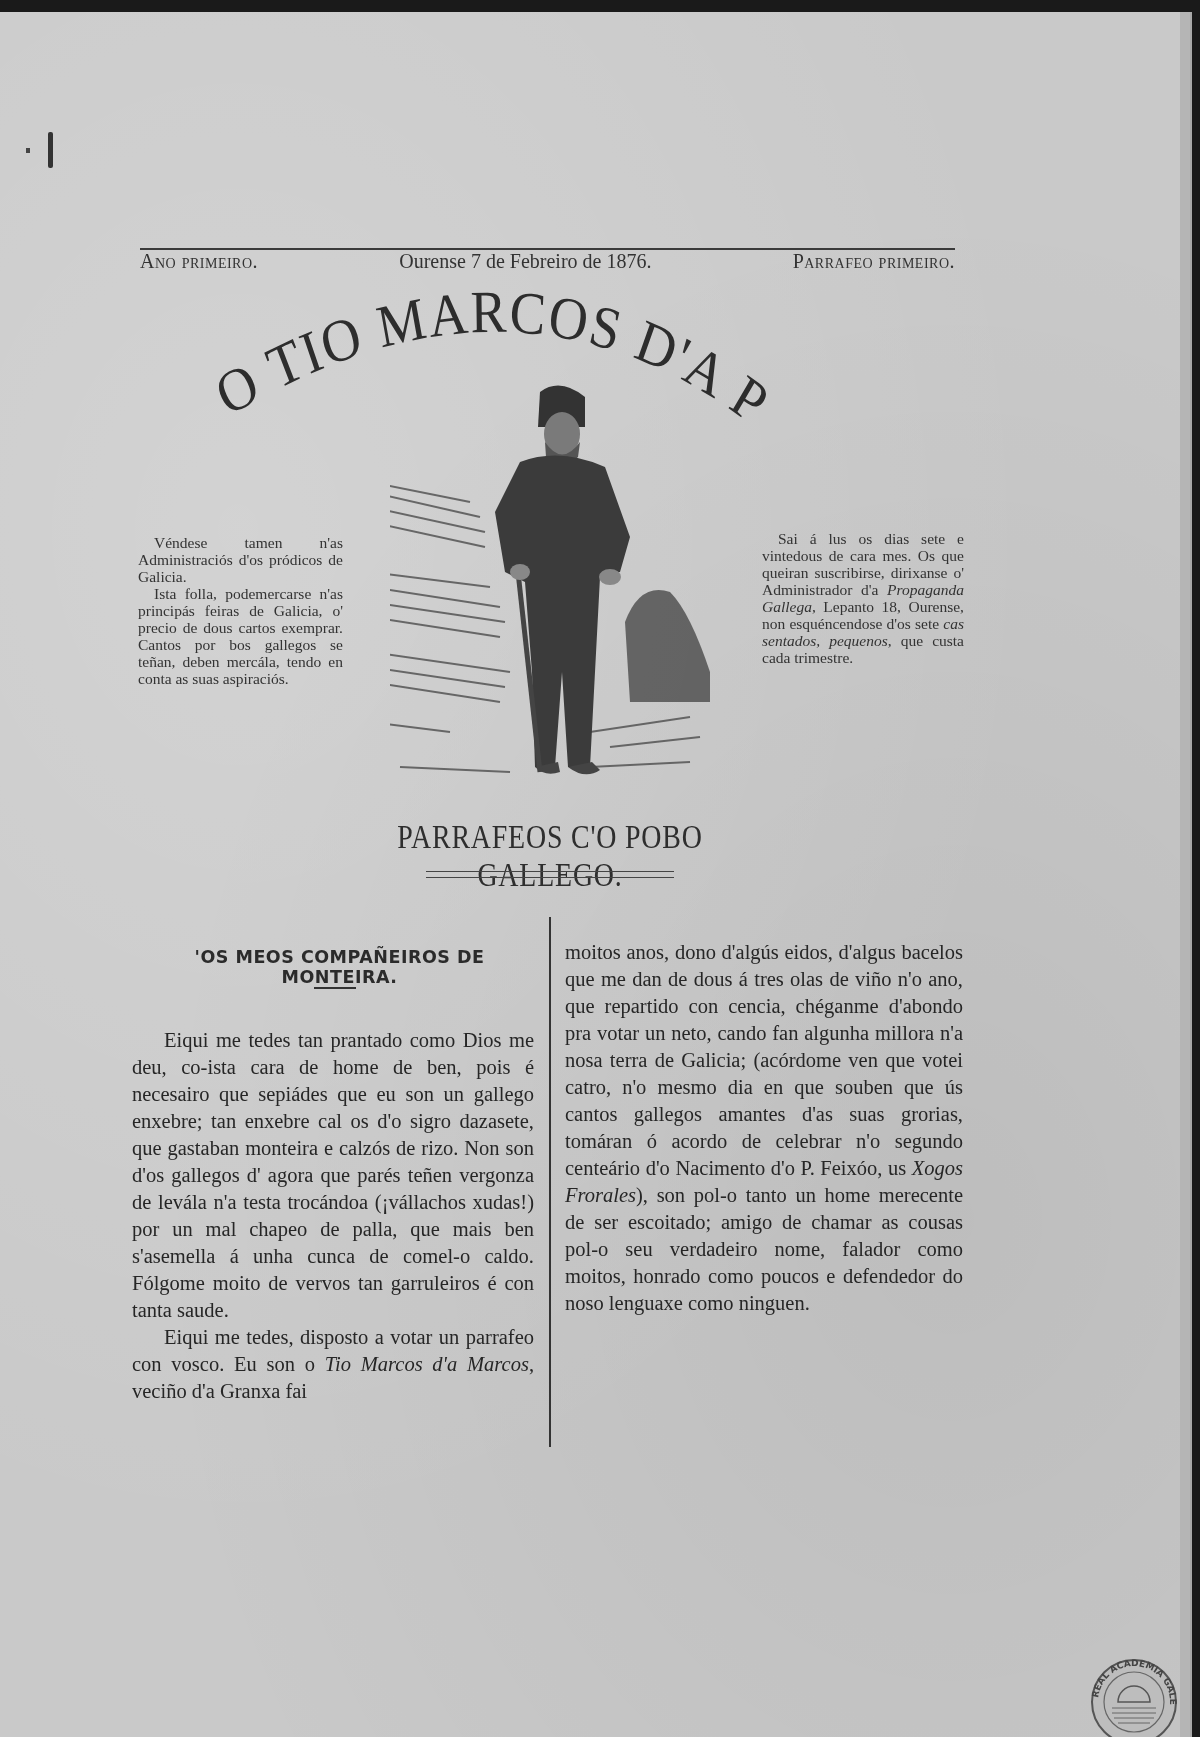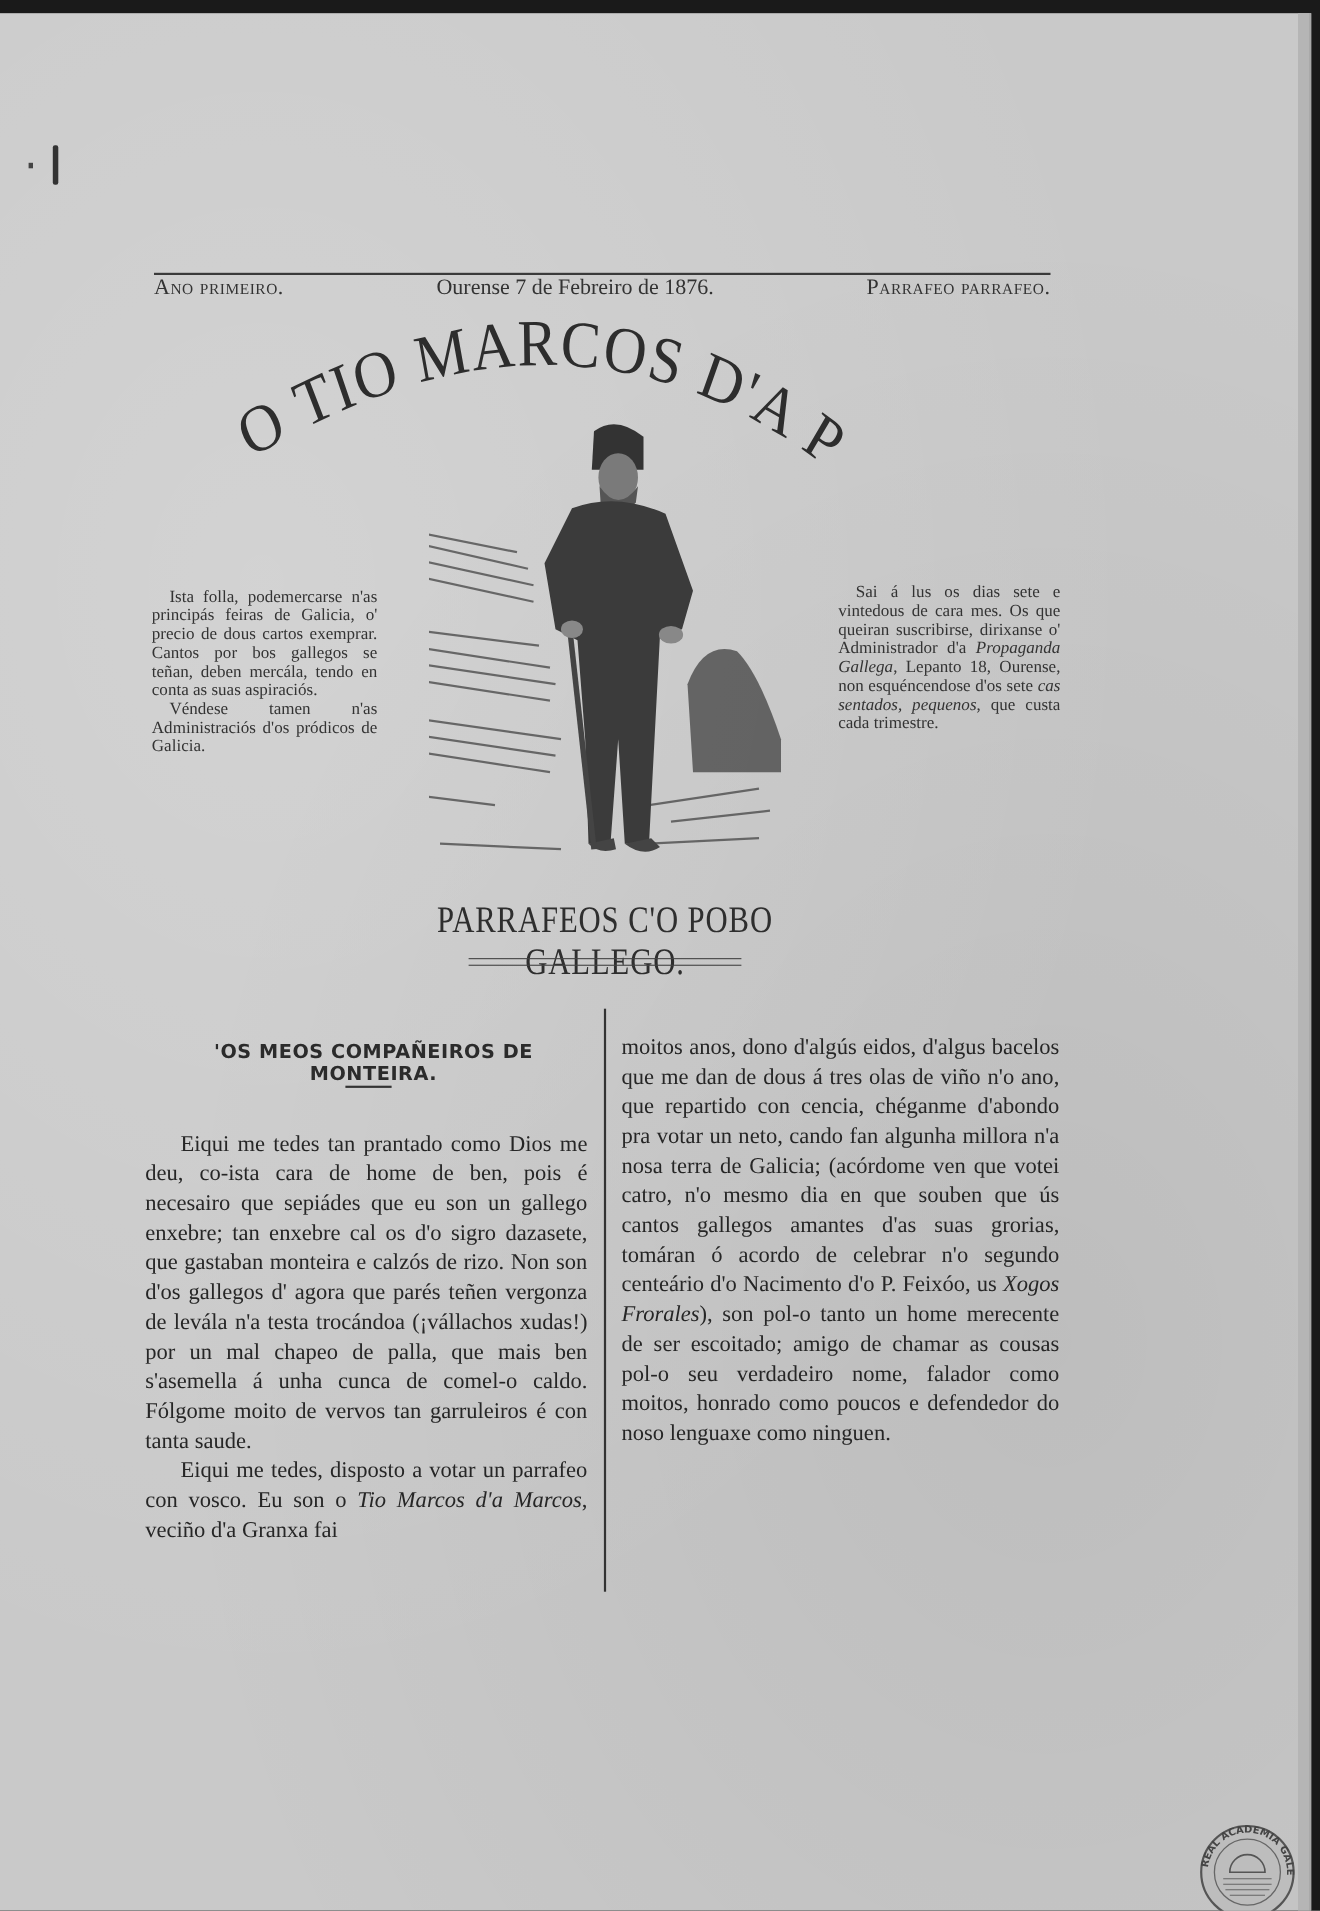--- a/index.html
+++ b/index.html
@@ -84,21 +84,21 @@
 <body>
 
 <div class="page">
   <div class="edge-right"></div>
   <div class="mark"></div>
   <div class="mark2"></div>
 
   <div class="header-line">
     <span class="sc">Ano primeiro.</span>
     <span>Ourense 7 de Febreiro de 1876.</span>
-    <span class="sc">Parrafeo parrafeo.</span>
+    <span class="sc">Parrafeo primeiro.</span>
   </div>
   <div class="header-rule"></div>
 
   <div class="masthead">
     <svg viewBox="0 0 680 180">
       <defs>
         <path id="arc" d="M 20 150 Q 330 -20 590 150"></path>
       </defs>
       <text font-family="Liberation Serif, DejaVu Serif, serif" font-size="60" fill="#2d2d2d" letter-spacing="2" style="transform:scaleX(0.9)">
         <textPath href="#arc" startOffset="0" id="masthead-text">O TIO MARCOS D'A PORTELA.</textPath>
@@ -136,22 +136,22 @@
       <path d="M130 90 Q170 75 215 95 L240 165 L230 200 L210 205 L205 300 L200 395 L178 395 L172 300 L165 395 L145 395 L142 300 L135 210 L115 200 L105 140 Z" fill="#3b3b3b"></path>
       <path d="M145 395 Q155 405 170 400 L168 390 Z M178 395 Q195 408 210 398 L202 390 Z" fill="#444"></path>
 
       <line x1="128" y1="200" x2="150" y2="400" stroke="#444" stroke-width="5"></line>
       <ellipse cx="130" cy="200" rx="10" ry="8" fill="#888"></ellipse>
       <ellipse cx="220" cy="205" rx="11" ry="8" fill="#888"></ellipse>
     </svg>
   </div>
 
   <div class="side-note left">
+    <p>Véndese tamen n'as Administraciós d'os pródicos de Galicia.</p>
     <p>Ista folla, podemercarse n'as principás feiras de Galicia, o' precio de dous cartos exemprar. Cantos por bos gallegos se teñan, deben mercála, tendo en conta as suas aspiraciós.</p>
-    <p>Véndese tamen n'as Administraciós d'os pródicos de Galicia.</p>
   </div>
 
   <div class="side-note right">
     <p><span>Sai á lus os dias sete e vintedous de cara mes. Os que queiran suscribirse, dirixanse o' Administrador d'a </span><em>Propaganda Gallega</em><span>, Lepanto 18, Ourense, non esquéncendose d'os sete </span><em>cas sentados, pequenos</em><span>, que custa cada trimestre.</span></p>
   </div>
 
   <div class="section-title">PARRAFEOS C'O POBO GALLEGO.</div>
   <div class="double-rule"></div>
 
   <div class="article-title">'OS MEOS COMPAÑEIROS DE MONTEIRA.</div>

